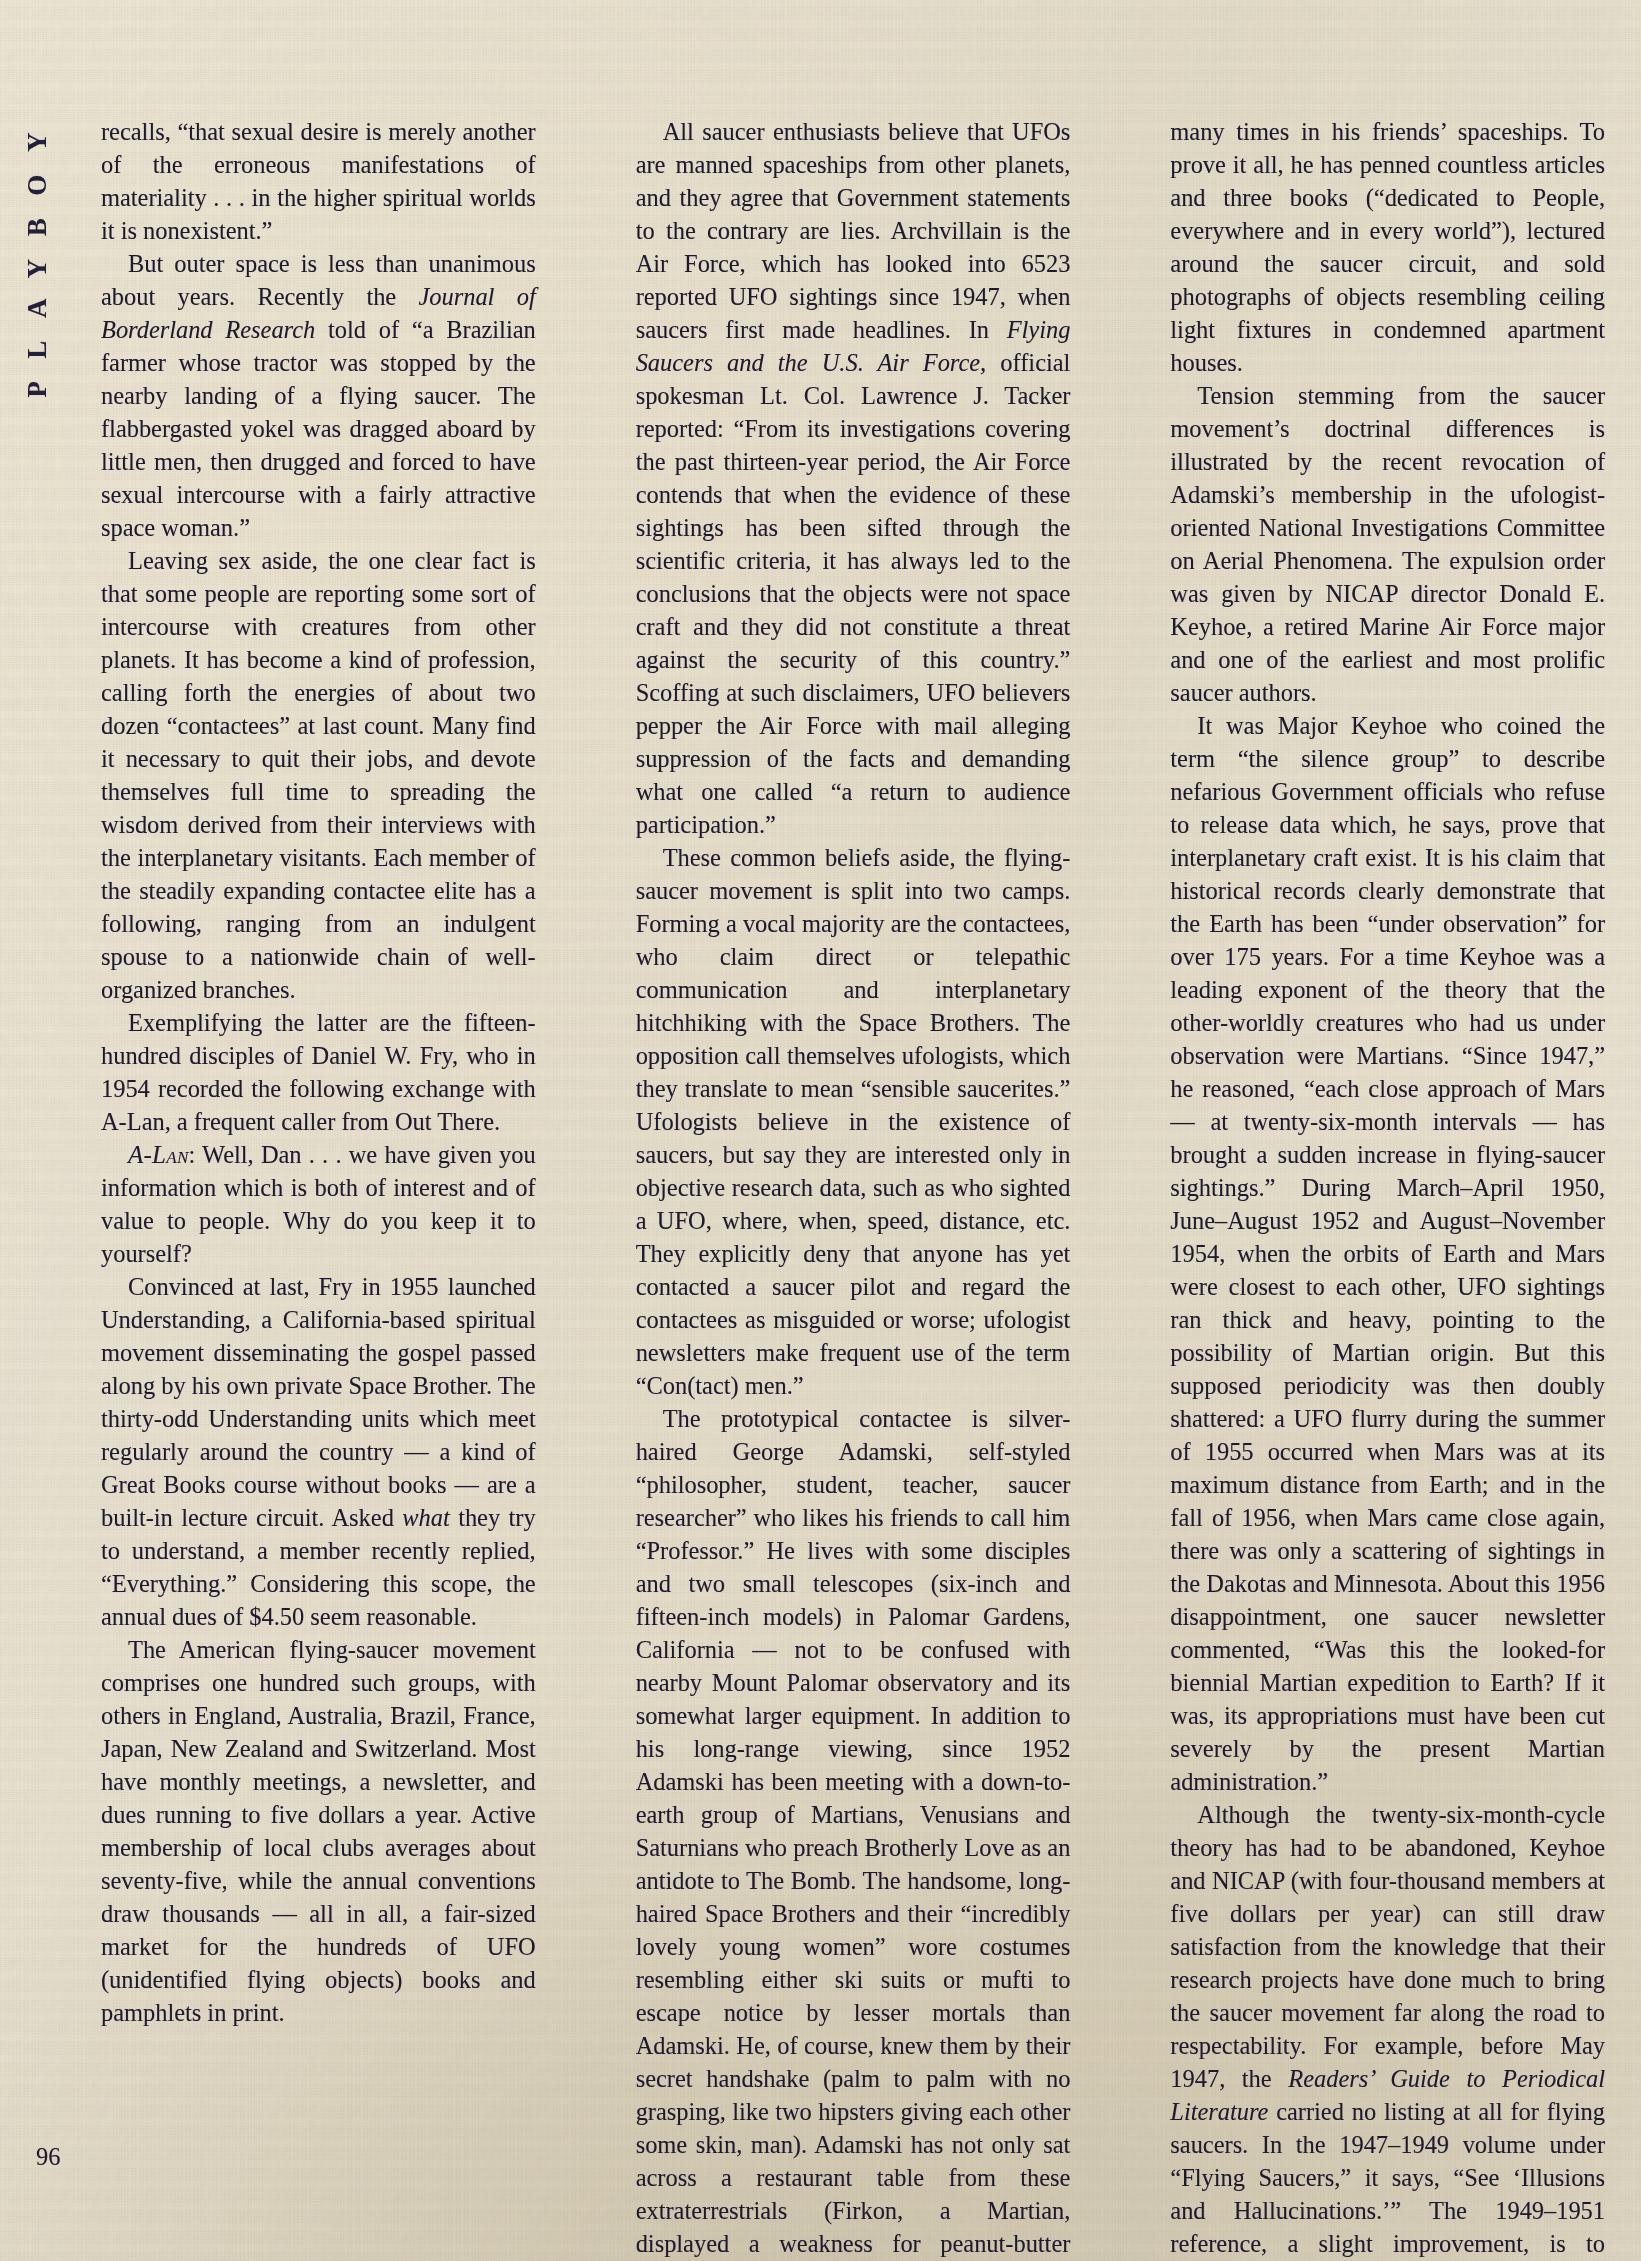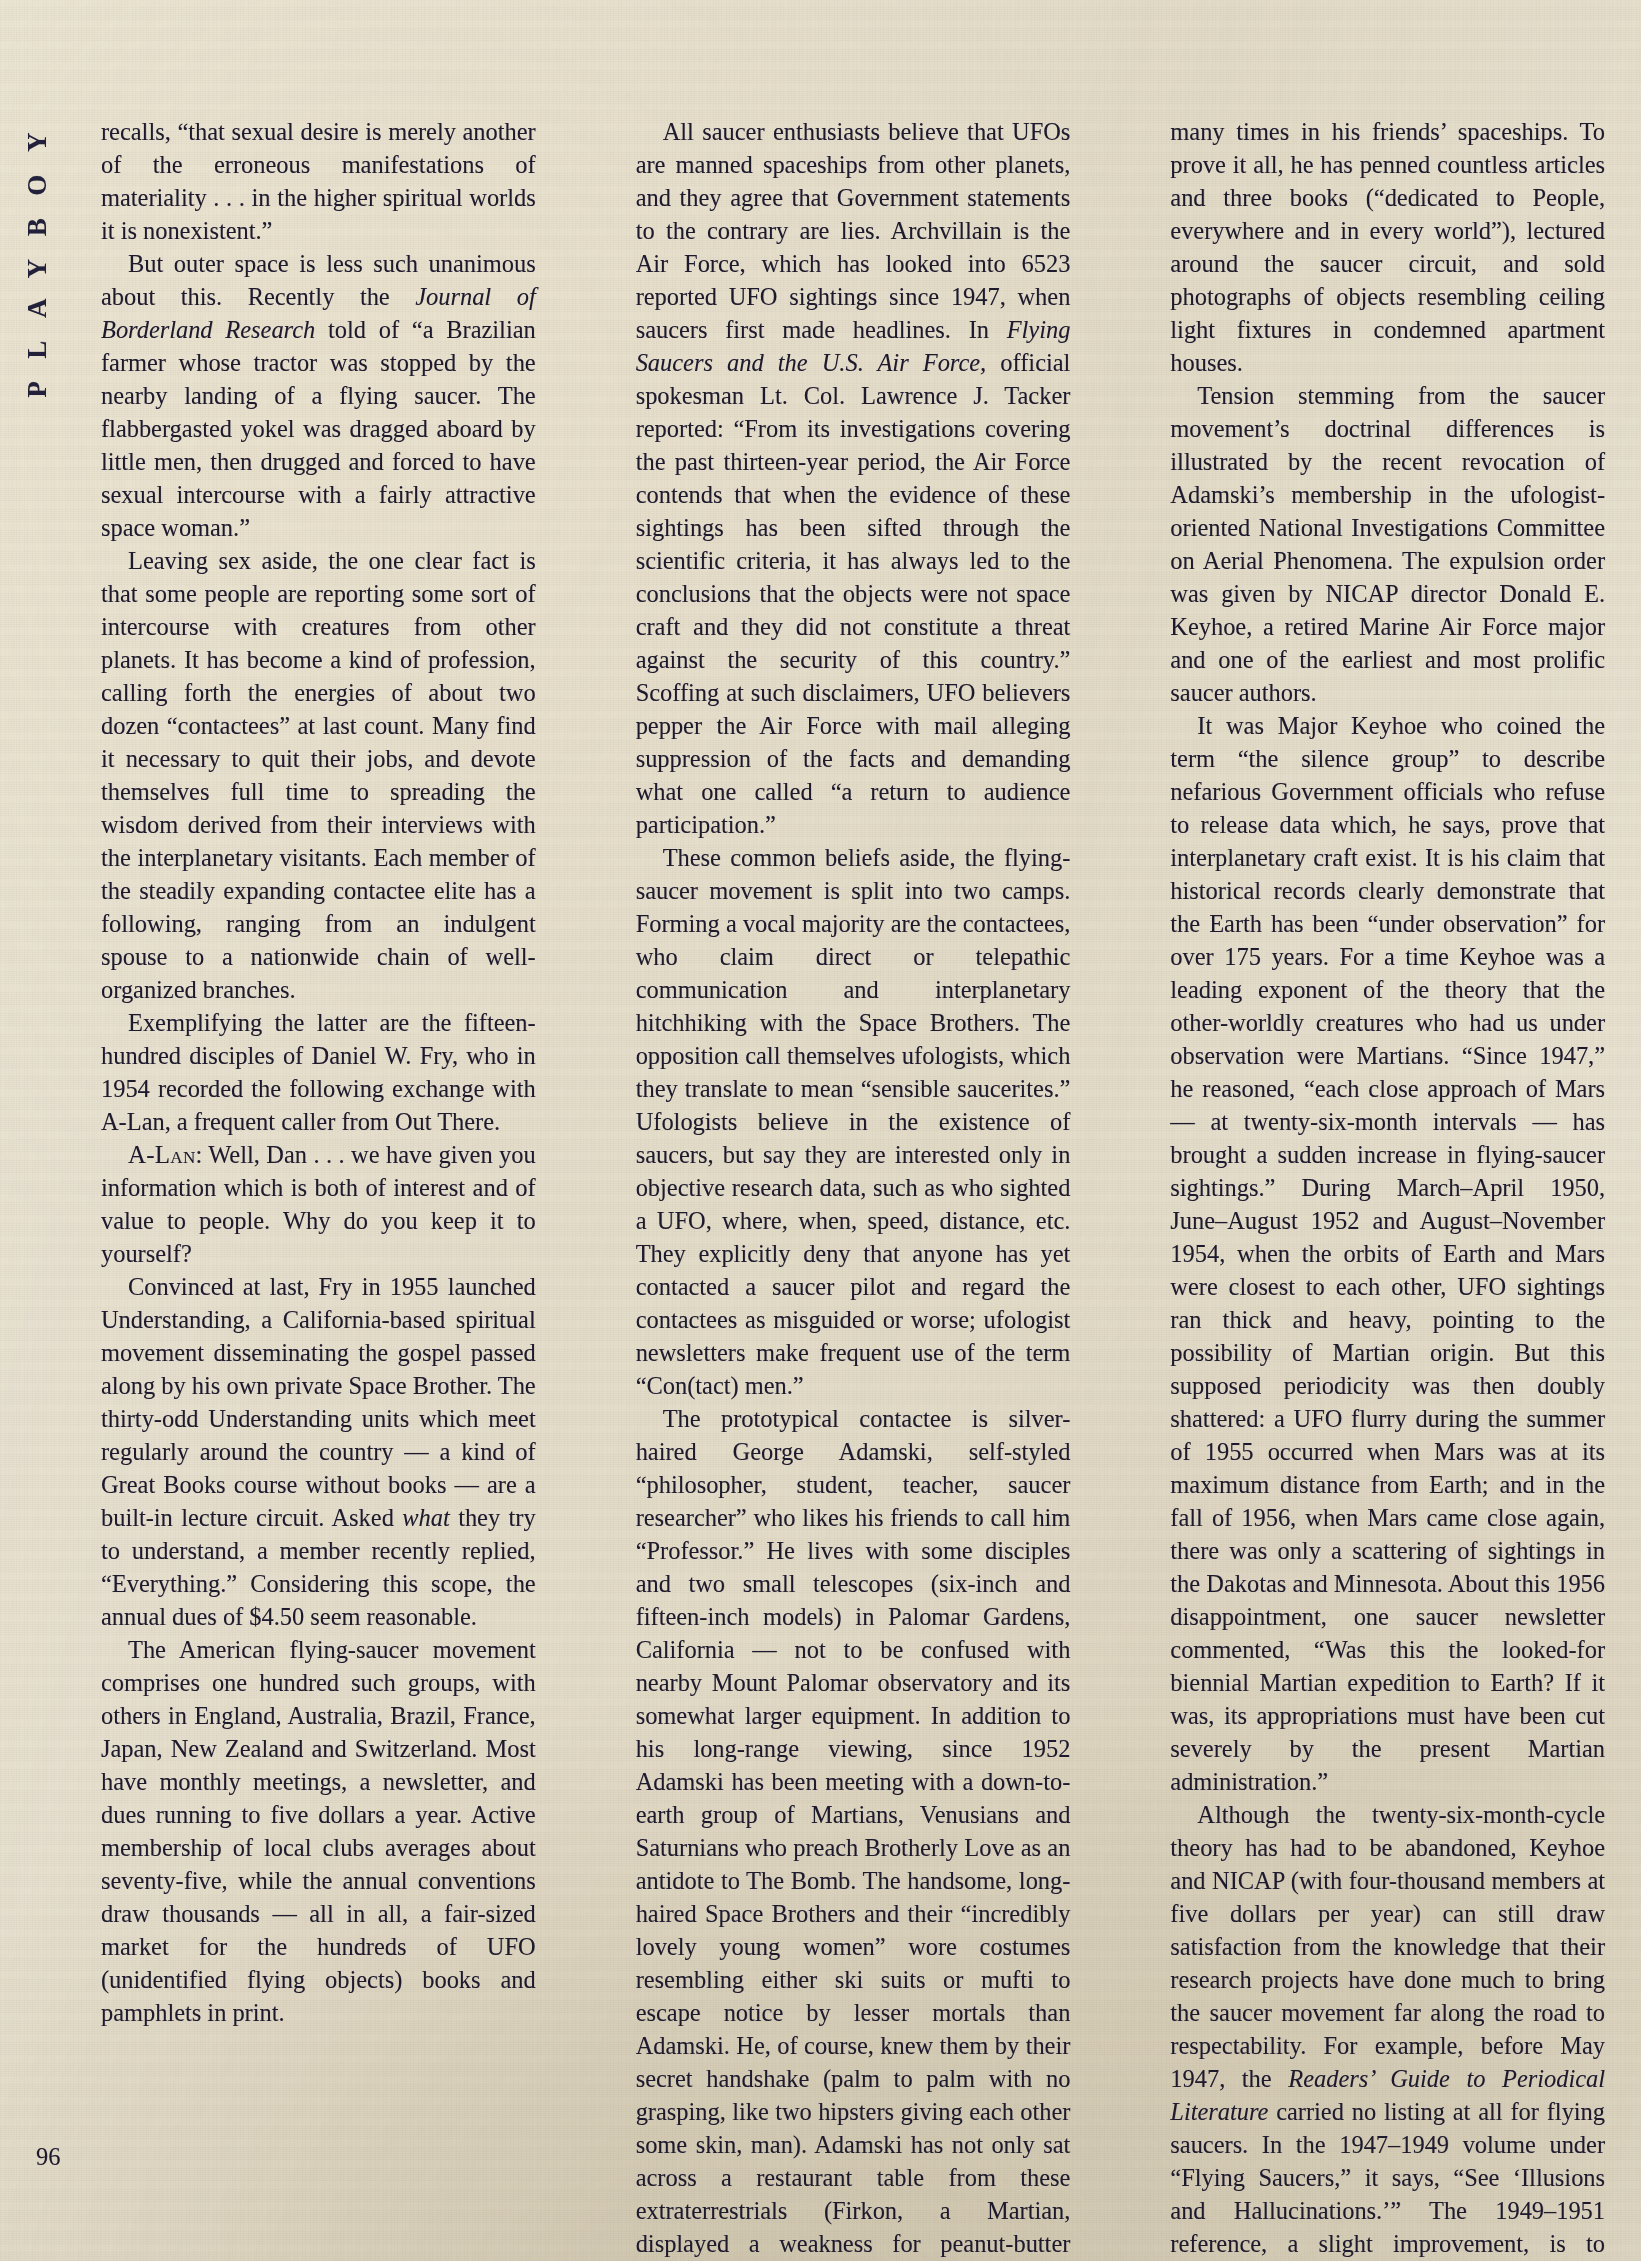--- a/index.html
+++ b/index.html
@@ -89,20 +89,21 @@
     margin: 0;
     text-indent: 27px;
   }
   .col p.flowcont {
     text-indent: 0;
   }
   .sc {
     font-variant: small-caps;
     font-size: 1.02em;
     letter-spacing: 0.3px;
+    font-style: italic;
   }
   i, em { font-style: italic; }
   .contline {
     text-align: right;
     text-indent: 0;
     margin-top: 0;
   }
   .pagenum {
     position: absolute;
     left: 36px;
@@ -122,21 +123,21 @@
 
 <div class="page">
 
   <div class="masthead">
     <div class="masthead-text">PLAYBOY</div>
   </div>
 
   <div class="columns">
     <div class="col">
         <p class="flowcont"><span>recalls, “that sexual desire is merely another of the erroneous manifestations of materiality . . . in the higher spiritual worlds it is nonexistent.”</span></p>
-        <p><span>But outer space is less such unanimous about this. Recently the </span><i>Journal of Borderland Research</i><span> told of “a Brazilian farmer whose tractor was stopped by the nearby landing of a flying saucer. The flabbergasted yokel was dragged aboard by little men, then drugged and forced to have sexual intercourse with a fairly attractive space woman.”</span></p>
+        <p><span>But outer space is less than unanimous about years. Recently the </span><i>Journal of Borderland Research</i><span> told of “a Brazilian farmer whose tractor was stopped by the nearby landing of a flying saucer. The flabbergasted yokel was dragged aboard by little men, then drugged and forced to have sexual intercourse with a fairly attractive space woman.”</span></p>
         <p><span>Leaving sex aside, the one clear fact is that some people are reporting some sort of intercourse with creatures from other planets. It has become a kind of profession, calling forth the energies of about two dozen “contactees” at last count. Many find it necessary to quit their jobs, and devote themselves full time to spreading the wisdom derived from their interviews with the interplanetary visitants. Each member of the steadily expanding contactee elite has a following, ranging from an indulgent spouse to a nationwide chain of well-organized branches.</span></p>
         <p><span>Exemplifying the latter are the fifteen-hundred disciples of Daniel W. Fry, who in 1954 recorded the following exchange with A-Lan, a frequent caller from Out There.</span></p>
         <p><span class="sc">A-Lan</span><span>: Well, Dan . . . we have given you information which is both of interest and of value to people. Why do you keep it to yourself?</span></p>
         <p><span>Convinced at last, Fry in 1955 launched Understanding, a California-based spiritual movement disseminating the gospel passed along by his own private Space Brother. The thirty-odd Understanding units which meet regularly around the country — a kind of Great Books course without books — are a built-in lecture circuit. Asked </span><i>what</i><span> they try to understand, a member recently replied, “Everything.” Considering this scope, the annual dues of $4.50 seem reasonable.</span></p>
         <p><span>The American flying-saucer movement comprises one hundred such groups, with others in England, Australia, Brazil, France, Japan, New Zealand and Switzerland. Most have monthly meetings, a newsletter, and dues running to five dollars a year. Active membership of local clubs averages about seventy-five, while the annual conventions draw thousands — all in all, a fair-sized market for the hundreds of UFO (unidentified flying objects) books and pamphlets in print.</span></p>
       </div>
     <div class="col">
         <p><span>All saucer enthusiasts believe that UFOs are manned spaceships from other planets, and they agree that Government statements to the contrary are lies. Archvillain is the Air Force, which has looked into 6523 reported UFO sightings since 1947, when saucers first made headlines. In </span><i>Flying Saucers and the U.S. Air Force,</i><span> official spokesman Lt. Col. Lawrence J. Tacker reported: “From its investigations covering the past thirteen-year period, the Air Force contends that when the evidence of these sightings has been sifted through the scientific criteria, it has always led to the conclusions that the objects were not space craft and they did not constitute a threat against the security of this country.” Scoffing at such disclaimers, UFO believers pepper the Air Force with mail alleging suppression of the facts and demanding what one called “a return to audience participation.”</span></p>
         <p><span>These common beliefs aside, the flying-saucer movement is split into two camps. Forming a vocal majority are the contactees, who claim direct or telepathic communication and interplanetary hitchhiking with the Space Brothers. The opposition call themselves ufologists, which they translate to mean “sensible saucerites.” Ufologists believe in the existence of saucers, but say they are interested only in objective research data, such as who sighted a UFO, where, when, speed, distance, etc. They explicitly deny that anyone has yet contacted a saucer pilot and regard the contactees as misguided or worse; ufologist newsletters make frequent use of the term “Con(tact) men.”</span></p>
         <p><span>The prototypical contactee is silver-haired George Adamski, self-styled “philosopher, student, teacher, saucer researcher” who likes his friends to call him “Professor.” He lives with some disciples and two small telescopes (six-inch and fifteen-inch models) in Palomar Gardens, California — not to be confused with nearby Mount Palomar observatory and its somewhat larger equipment. In addition to his long-range viewing, since 1952 Adamski has been meeting with a down-to-earth group of Martians, Venusians and Saturnians who preach Brotherly Love as an antidote to The Bomb. The handsome, long-haired Space Brothers and their “incredibly lovely young women” wore costumes resembling either ski suits or mufti to escape notice by lesser mortals than Adamski. He, of course, knew them by their secret handshake (palm to palm with no grasping, like two hipsters giving each other some skin, man). Adamski has not only sat across a restaurant table from these extraterrestrials (Firkon, a Martian, displayed a weakness for peanut-butter sandwiches on whole-wheat bread, black coffee and apple pie), he has also ridden</span></p>

